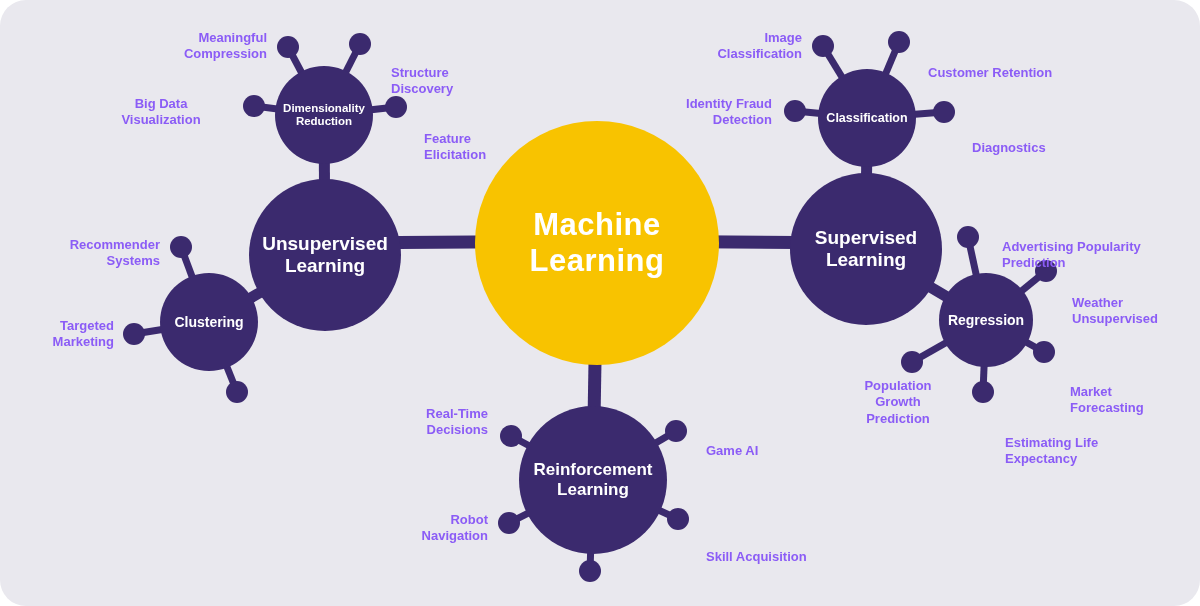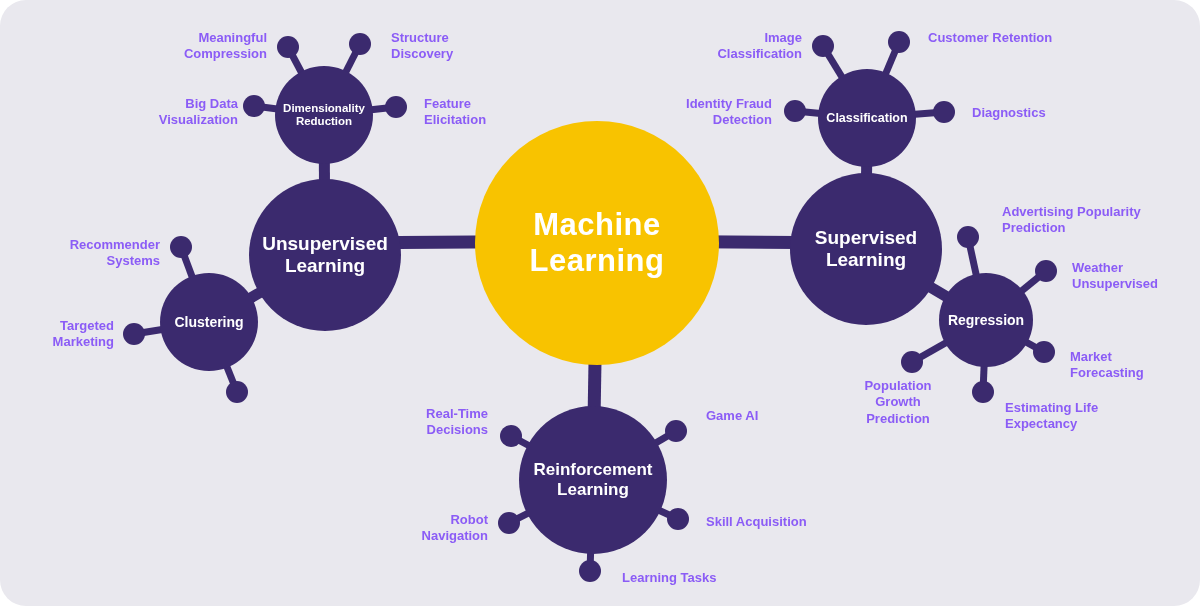--- a/index.html
+++ b/index.html
@@ -16,21 +16,21 @@
     text-align:center;color:#ffffff;font-weight:700;line-height:1.15;
     white-space:pre-line;pointer-events:none;
   }
   .center-label{font-size:31px;letter-spacing:.5px;}
   .main-label{font-size:19px;}
   .sub-label{font-size:12px;}
   .sat-label{
     position:absolute;color:#8b5cf6;font-weight:700;font-size:13px;line-height:1.25;
   }
   .al-r{text-align:right;}
-  .al-l{text-align:left;}
+  .al-l{text-align:left;margin-top:35px;}
   .al-c{text-align:center;}
 </style>
 </head>
 <body>
 
 <div class="stage">
   <div class="bg"></div>
 
   <svg class="diagram" width="1200" height="606" viewBox="0 0 1200 606">
 
@@ -117,21 +117,21 @@
   <div class="node-label main-label" style="left:249px;top:179px;width:152px;height:152px;">Unsupervised Learning</div>
   <div class="node-label main-label" style="left:790px;top:173px;width:152px;height:152px;">Supervised Learning</div>
   <div class="node-label main-label" style="left:519px;top:406px;width:148px;height:148px;font-size:17px;">Reinforcement Learning</div>
   <div class="node-label sub-label" style="left:275px;top:66px;width:98px;height:98px;font-size:11.5px;">Dimensionality Reduction</div>
   <div class="node-label sub-label" style="left:160px;top:273px;width:98px;height:98px;font-size:14px;">Clustering</div>
   <div class="node-label sub-label" style="left:818px;top:69px;width:98px;height:98px;font-size:12.5px;">Classification</div>
   <div class="node-label sub-label" style="left:939px;top:273px;width:94px;height:94px;font-size:14px;">Regression</div>
 
   <div class="sat-label al-r" style="left:152px;top:30px;width:115px;">Meaningful Compression</div>
   <div class="sat-label al-l" style="left:391px;top:30px;width:110px;">Structure Discovery</div>
-  <div class="sat-label al-r" style="left:118px;top:96px;width:120px;">Big Data Visualization</div>
+  <div class="sat-label al-r" style="left:101px;top:96px;width:120px;text-align:center;">Big Data Visualization</div>
   <div class="sat-label al-l" style="left:424px;top:96px;width:100px;">Feature Elicitation</div>
 
   <div class="sat-label al-r" style="left:48px;top:222px;width:112px;margin-top:15px;">Recommender Systems</div>
   <div class="sat-label al-r" style="left:22px;top:318px;width:92px;">Targeted Marketing</div>
 
   <div class="sat-label al-r" style="left:700px;top:30px;width:102px;">Image Classification</div>
   <div class="sat-label al-l" style="left:928px;top:30px;width:145px;">Customer Retention</div>
   <div class="sat-label al-r" style="left:668px;top:96px;width:104px;">Identity Fraud Detection</div>
   <div class="sat-label al-l" style="left:972px;top:105px;width:95px;">Diagnostics</div>
 

